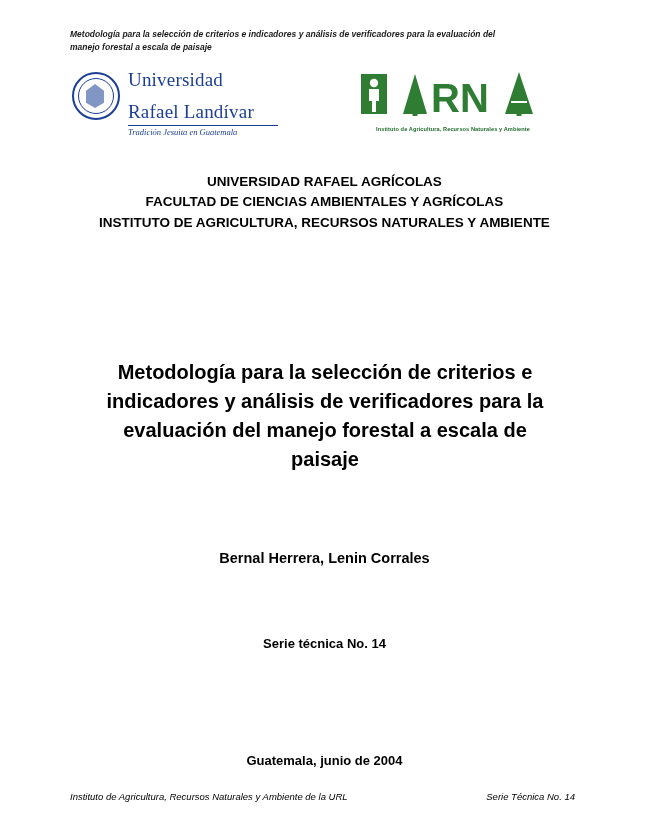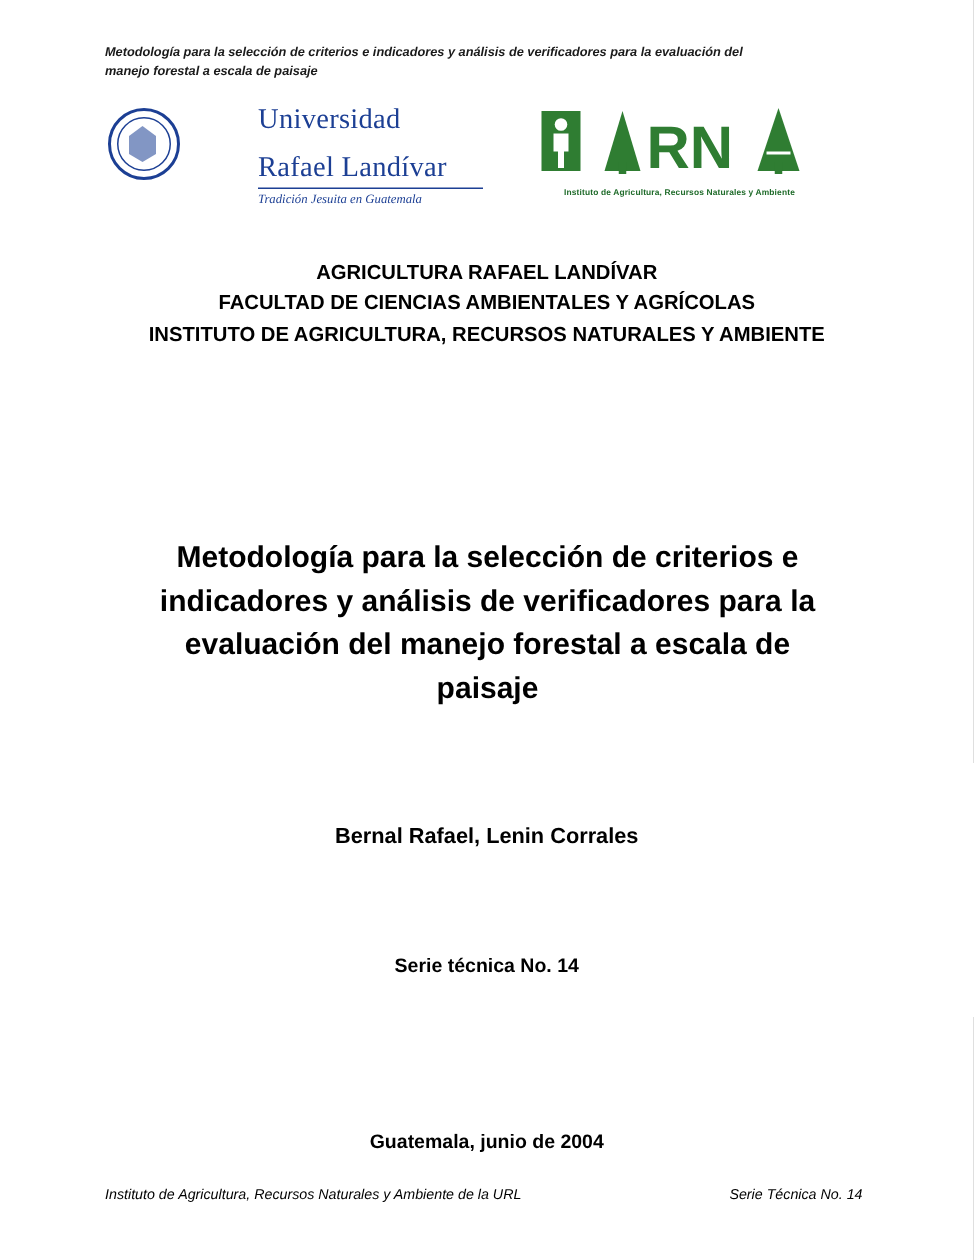--- a/index.html
+++ b/index.html
@@ -41,21 +41,20 @@
     height: 68px;
   }
 
   
   .url-logo {
     position: absolute;
     left: 2px;
     top: 2px;
     display: flex;
     align-items: flex-start;
-    gap: 44px;
   }
   .url-seal {
     width: 44px;
     height: 44px;
     border-radius: 50%;
     border: 2px solid #1c3f94;
     position: relative;
     flex: none;
     margin-top: 2px;
     background: #ffffff;
@@ -228,28 +227,28 @@
         <path d="M146 46 L160 4 L174 46 Z" fill="#2f7d32"></path>
         <path d="M152 34 h16" stroke="#ffffff" stroke-width="2"></path>
         <rect x="157.5" y="40" width="5" height="8" fill="#2f7d32"></rect>
       </svg>
       <div class="iarna-caption">Instituto de Agricultura, Recursos Naturales y Ambiente</div>
     </div>
 
   </div>
 
   <div class="institution">
-    <div>AGRICULTURA RAFAEL LANDÍVAR</div>
+    <div>UNIVERSIDAD RAFAEL AGRÍCOLAS</div>
     <div>FACULTAD DE CIENCIAS AMBIENTALES Y AGRÍCOLAS</div>
     <div>INSTITUTO DE AGRICULTURA, RECURSOS NATURALES Y AMBIENTE</div>
   </div>
 
   <div class="main-title">Metodología para la selección de criterios e indicadores y análisis de verificadores para la evaluación del manejo forestal a escala de paisaje</div>
 
-  <div class="authors">Bernal Rafael,  Lenin Corrales</div>
+  <div class="authors">Bernal Herrera,  Lenin Corrales</div>
 
   <div class="series">Serie técnica No. 14</div>
 
   <div class="placedate">Guatemala, junio de 2004</div>
 
   <div class="footer">
     <div class="left">Instituto de Agricultura, Recursos Naturales y Ambiente de la URL</div>
     <div class="right">Serie Técnica No. 14</div>
   </div>
 

